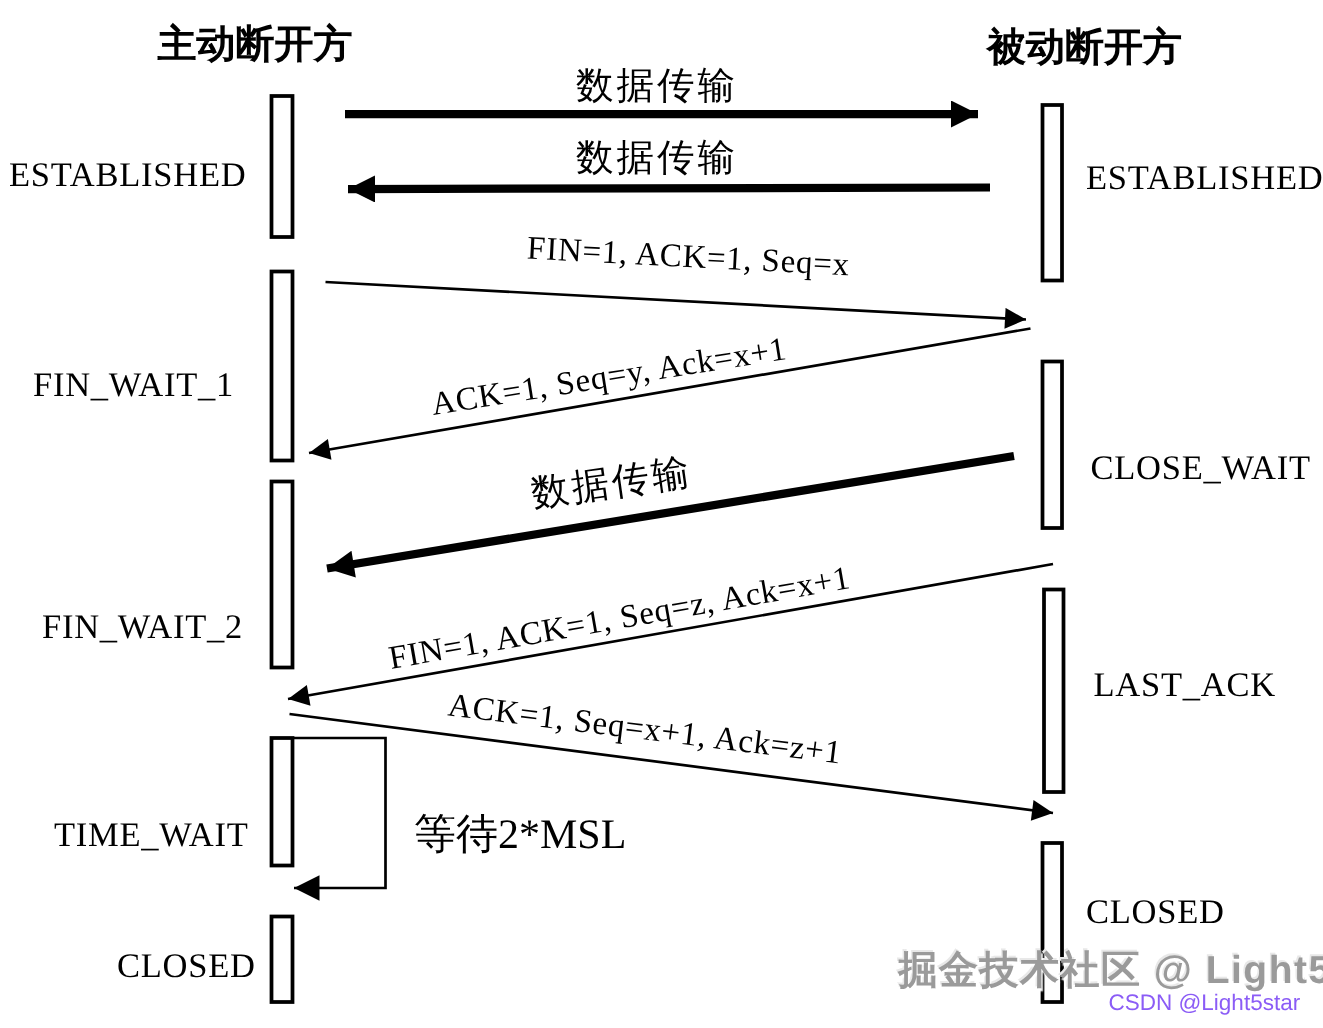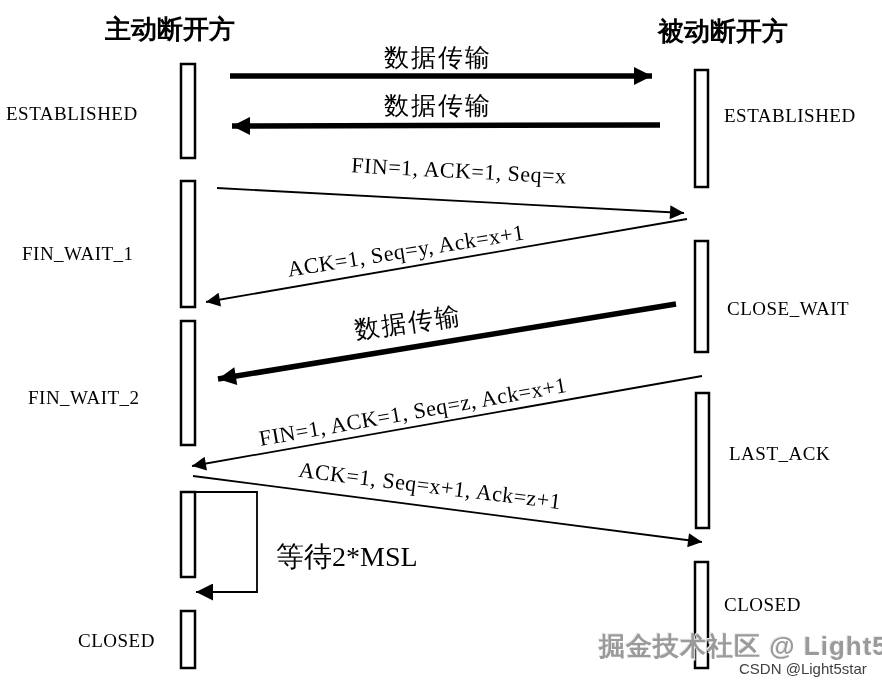--- a/index.html
+++ b/index.html
@@ -1,28 +1,28 @@
 <!DOCTYPE html>
 <html><head>
 <meta charset="utf-8">
 <style>
   html,body{margin:0;padding:0;background:#ffffff;}
   .stage{position:relative;width:882px;height:685px;background:#ffffff;overflow:hidden;
          font-family:"Liberation Serif","DejaVu Serif",serif;}
   .layer{position:absolute;left:0;top:0;}
   .lbl{position:absolute;color:#000;white-space:nowrap;line-height:1.1;}
   .title{font-family:"Liberation Sans","DejaVu Sans",sans-serif;font-weight:bold;font-size:26px;text-align:center;}
-  .state{font-size:19px;letter-spacing:0.5px;}
+  .state{font-size:23px;letter-spacing:0.5px;}
   .msg{font-size:22px;letter-spacing:0.5px;text-align:center;}
   .cjkmsg{font-size:25px;letter-spacing:2px;text-align:center;}
   .rot{transform-origin:50% 50%;}
   .wait{font-size:28px;}
   .wm1{font-family:"Liberation Sans","DejaVu Sans",sans-serif;font-weight:bold;font-size:26px;
        color:#9a9a9a;text-shadow:1px 2px 1px #ffffff,-1px -1px 0 #e8e8e8;letter-spacing:1px;}
-  .wm2{font-family:"Liberation Sans","DejaVu Sans",sans-serif;font-size:15px;color:#404040;
+  .wm2{font-family:"Liberation Sans","DejaVu Sans",sans-serif;font-size:15px;color:#8b5cf6;
        text-shadow:1px 1px 0 #ffffff;}
   svg .bar{fill:#ffffff;stroke:#000000;stroke-width:2.5;}
   svg .thin{stroke:#000000;stroke-width:1.8;fill:none;}
   svg .thick{stroke:#000000;stroke-width:5.5;fill:none;}
 </style>
 </head>
 <body>
 
 <div class="stage">
 
@@ -59,21 +59,22 @@
     <line class="thin" x1="193" y1="476" x2="702" y2="542" marker-end="url(#ah-thin)"></line>
 
     <polyline class="thin" points="196,492 257,492 257,592 196,592" marker-end="url(#ah-loop)"></polyline>
   </svg>
 
   <div class="lbl title" style="left:653px;top:17px;width:140px;">被动断开方</div>
   <div class="lbl title" style="left:100px;top:15px;width:140px;">主动断开方</div>
 
   <div class="lbl state" style="left:6px;top:104px;">ESTABLISHED</div>
   <div class="lbl state" style="left:22px;top:244px;">FIN_WAIT_1</div>
-  <div class="lbl state" style="left:28px;top:388px;">FIN_WAIT_2</div>
+  <div class="lbl state" style="left:28px;top:405px;">FIN_WAIT_2</div>
+  <div class="lbl state" style="left:36px;top:544px;">TIME_WAIT</div>
   <div class="lbl state" style="left:78px;top:631px;">CLOSED</div>
 
   <div class="lbl state" style="left:724px;top:106px;">ESTABLISHED</div>
   <div class="lbl state" style="left:727px;top:299px;">CLOSE_WAIT</div>
   <div class="lbl state" style="left:729px;top:444px;">LAST_ACK</div>
   <div class="lbl state" style="left:724px;top:595px;">CLOSED</div>
 
   <div class="lbl cjkmsg" style="left:378px;top:44px;width:120px;">数据传输</div>
   <div class="lbl cjkmsg" style="left:378px;top:92px;width:120px;">数据传输</div>
   <div class="lbl msg rot" style="left:339px;top:159px;width:240px;transform:rotate(3deg);">FIN=1, ACK=1, Seq=x</div>

